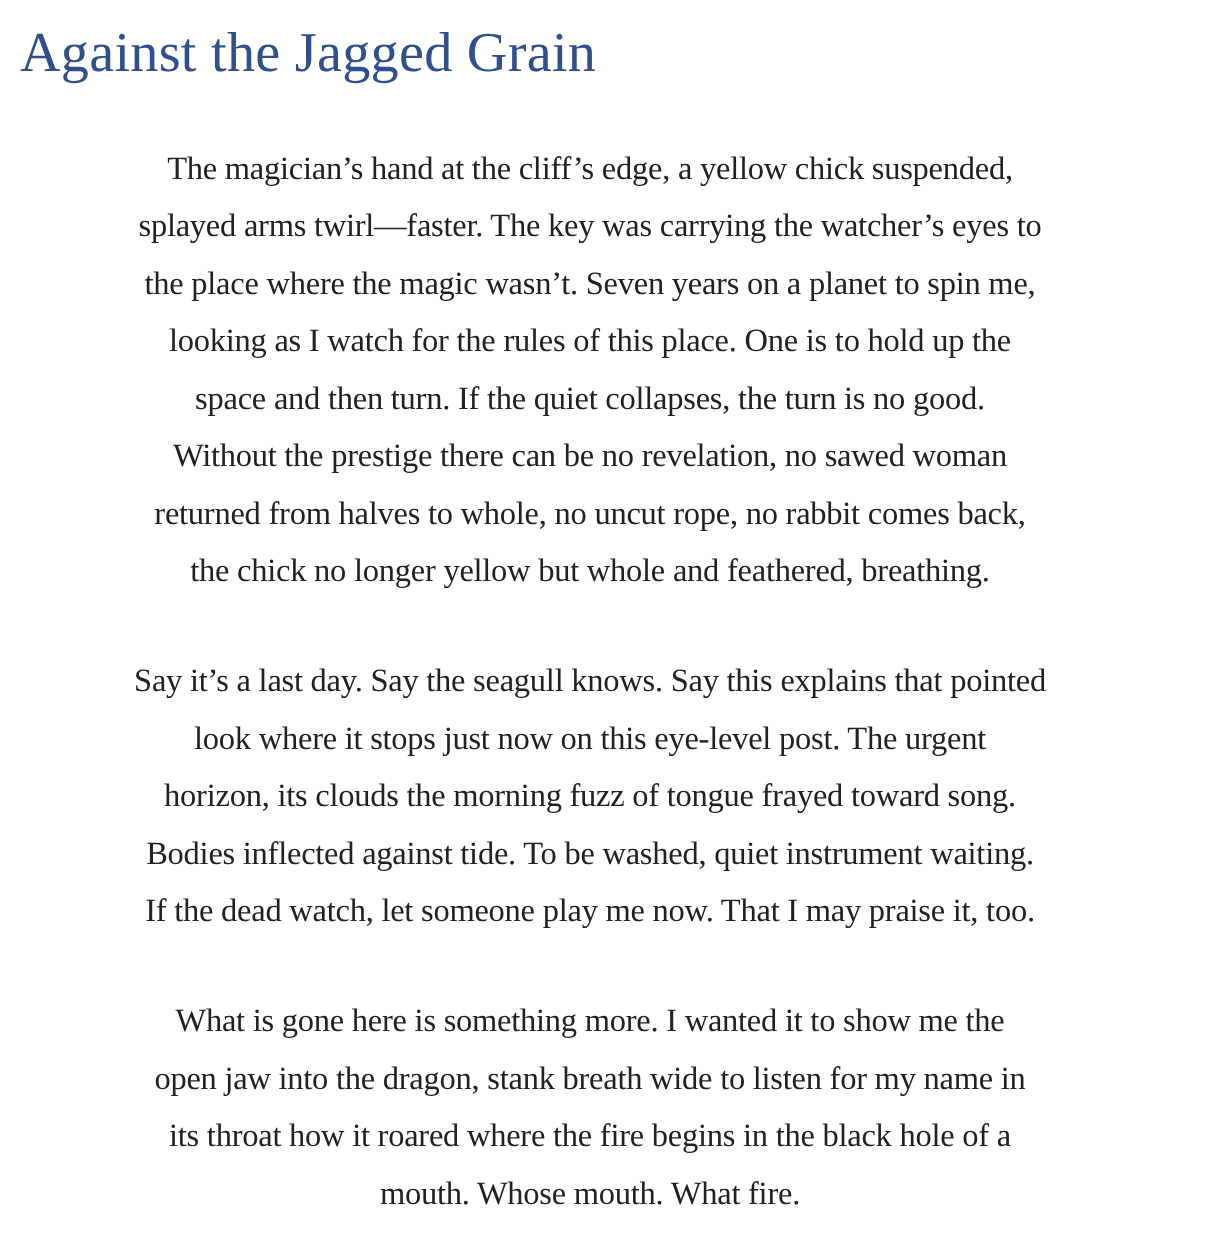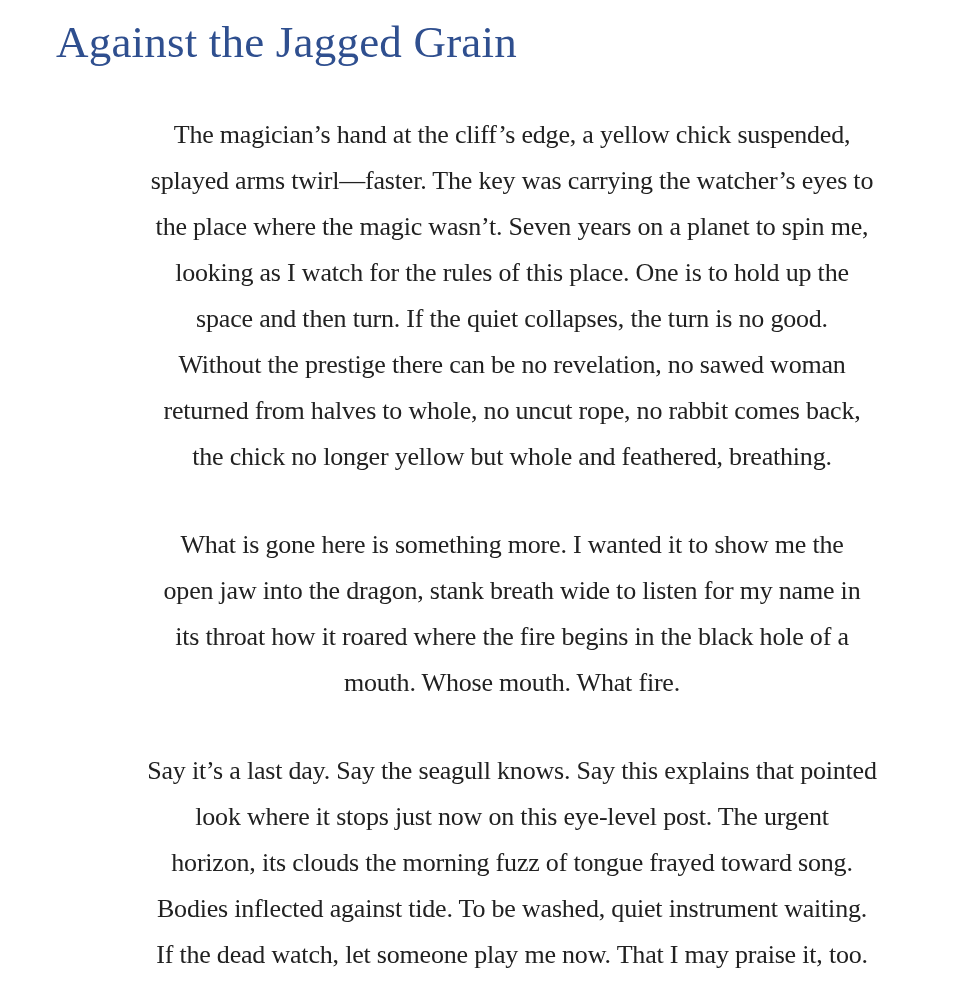--- a/index.html
+++ b/index.html
@@ -7,21 +7,21 @@
     padding: 0;
     background: #ffffff;
     width: 971px;
     height: 1000px;
     overflow: hidden;
   }
   .page {
     box-sizing: border-box;
     width: 971px;
     height: 1000px;
-    padding: 14px 28px 0 56px;
+    padding: 14px 28px 0 16px;
     background: #ffffff;
   }
   .article-title {
     font-family: "Liberation Serif", serif;
     font-weight: 400;
     font-size: 45px;
     line-height: 56px;
     letter-spacing: 0.2px;
     color: #2f4f8f;
     margin: 0 0 42px 0;
@@ -49,24 +49,24 @@
 
     <p class="para">The magician’s hand at the cliff’s edge, a yellow chick suspended,
 splayed arms twirl—faster. The key was carrying the watcher’s eyes to
 the place where the magic wasn’t. Seven years on a planet to spin me,
 looking as I watch for the rules of this place. One is to hold up the
 space and then turn. If the quiet collapses, the turn is no good.
 Without the prestige there can be no revelation, no sawed woman
 returned from halves to whole, no uncut rope, no rabbit comes back,
 the chick no longer yellow but whole and feathered, breathing.</p>
 
-    <p class="para">What is gone here is something more. I wanted it to show me the
-open jaw into the dragon, stank breath wide to listen for my name in
-its throat how it roared where the fire begins in the black hole of a
-mouth. Whose mouth. What fire.</p>
-
     <p class="para">Say it’s a last day. Say the seagull knows. Say this explains that pointed
 look where it stops just now on this eye-level post. The urgent
 horizon, its clouds the morning fuzz of tongue frayed toward song.
 Bodies inflected against tide. To be washed, quiet instrument waiting.
 If the dead watch, let someone play me now. That I may praise it, too.</p>
+
+    <p class="para">What is gone here is something more. I wanted it to show me the
+open jaw into the dragon, stank breath wide to listen for my name in
+its throat how it roared where the fire begins in the black hole of a
+mouth. Whose mouth. What fire.</p>
   </main>
 </div>
 
 </body></html>

